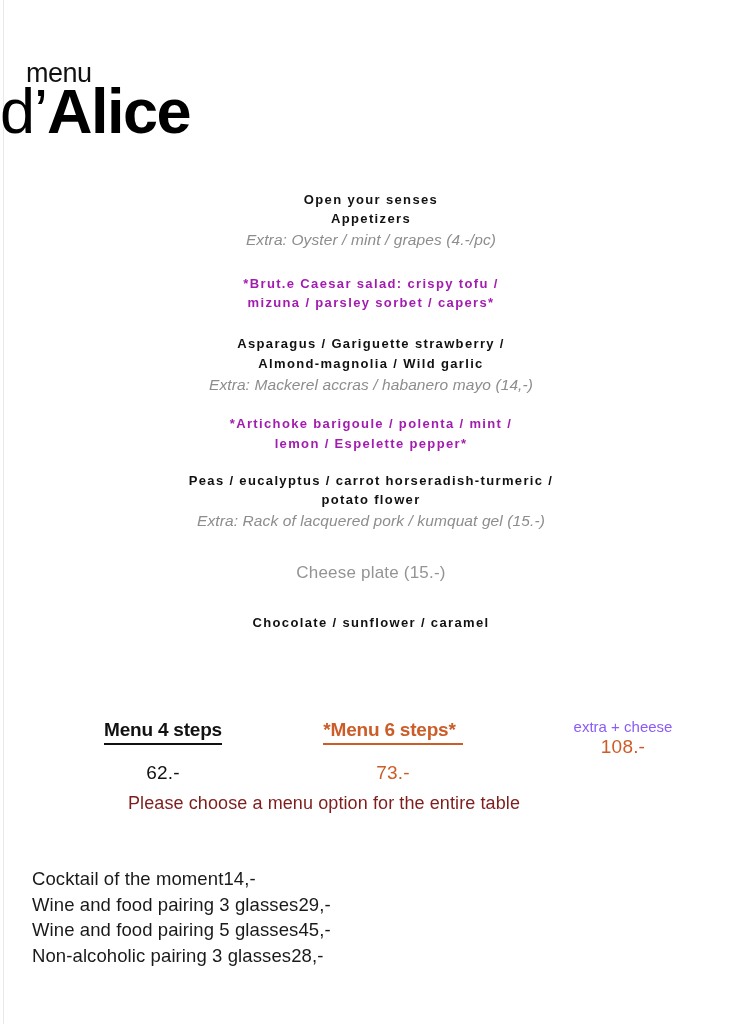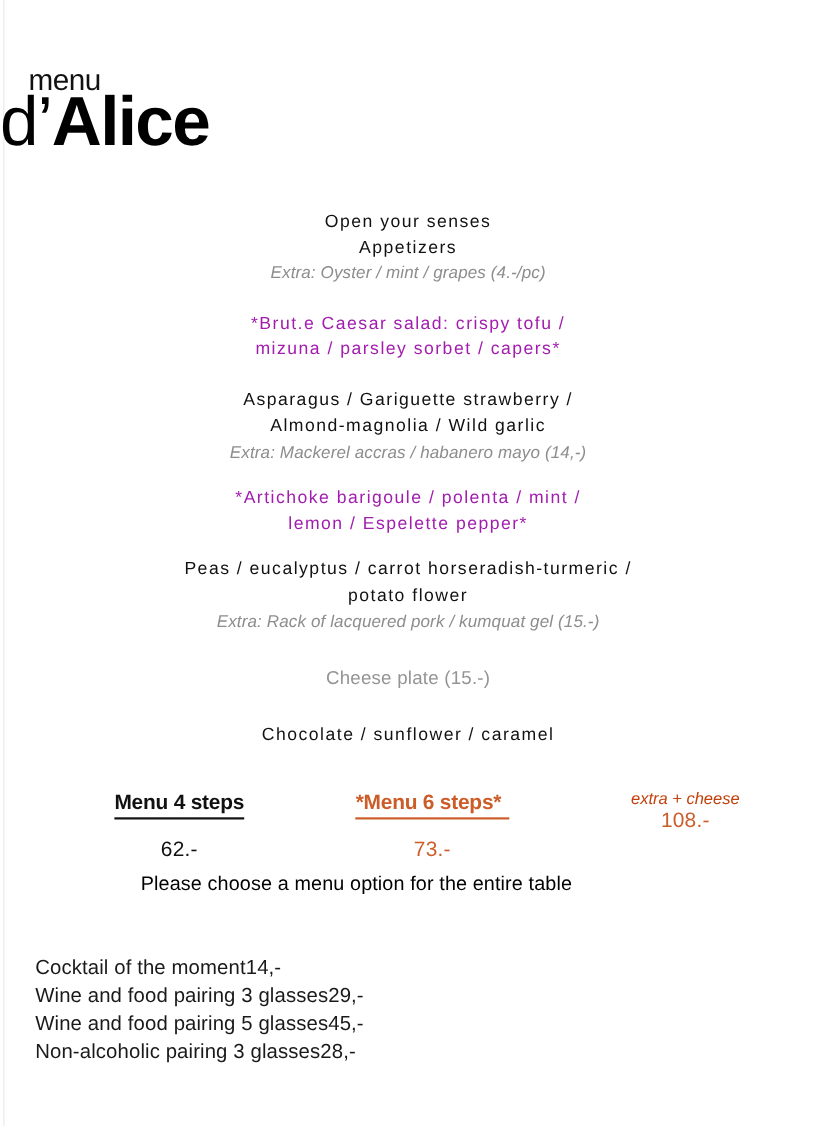--- a/index.html
+++ b/index.html
@@ -74,22 +74,22 @@
     top: 190px;
     width: 680px;
     text-align: center;
   }
 
   .course {
     margin: 0;
   }
 
   .course-title {
-    font-size: 16px;
-    font-weight: 400;
+    font-size: 13px;
+    font-weight: 700;
     letter-spacing: 1.35px;
     line-height: 1.48;
     color: #111111;
     margin: 0;
     padding: 0 8px;
   }
   .course-title.accent {
     color: #a21caf;
   }
 
@@ -140,22 +140,21 @@
     padding-bottom: 1px;
     white-space: nowrap;
   }
   .formula.accent .formula-name {
     color: #cc5c28;
     border-bottom-color: #cc5c28;
     padding-right: 7px;
   }
   .formula-sub {
     font-size: 15px;
-    font-style: italic;
-    color: #c2410c;
+    color: #8b5cf6;
     line-height: 1.1;
     margin-top: 1px;
     height: 17px;
   }
   .formula-sub:empty::before { content: ""; }
   .formula-price {
     font-size: 19px;
     font-weight: 400;
     color: #111111;
     letter-spacing: 0.2px;
@@ -172,21 +171,21 @@
   }
 
   .choose-note {
     position: absolute;
     left: 0;
     top: 793px;
     width: 648px;
     text-align: center;
     font-size: 18px;
     font-weight: 400;
-    color: #000000;
+    color: #7f1d1d;
     letter-spacing: 0.1px;
   }
 
   
   .drinks {
     position: absolute;
     left: 32px;
     top: 866px;
     width: 652px;
   }

